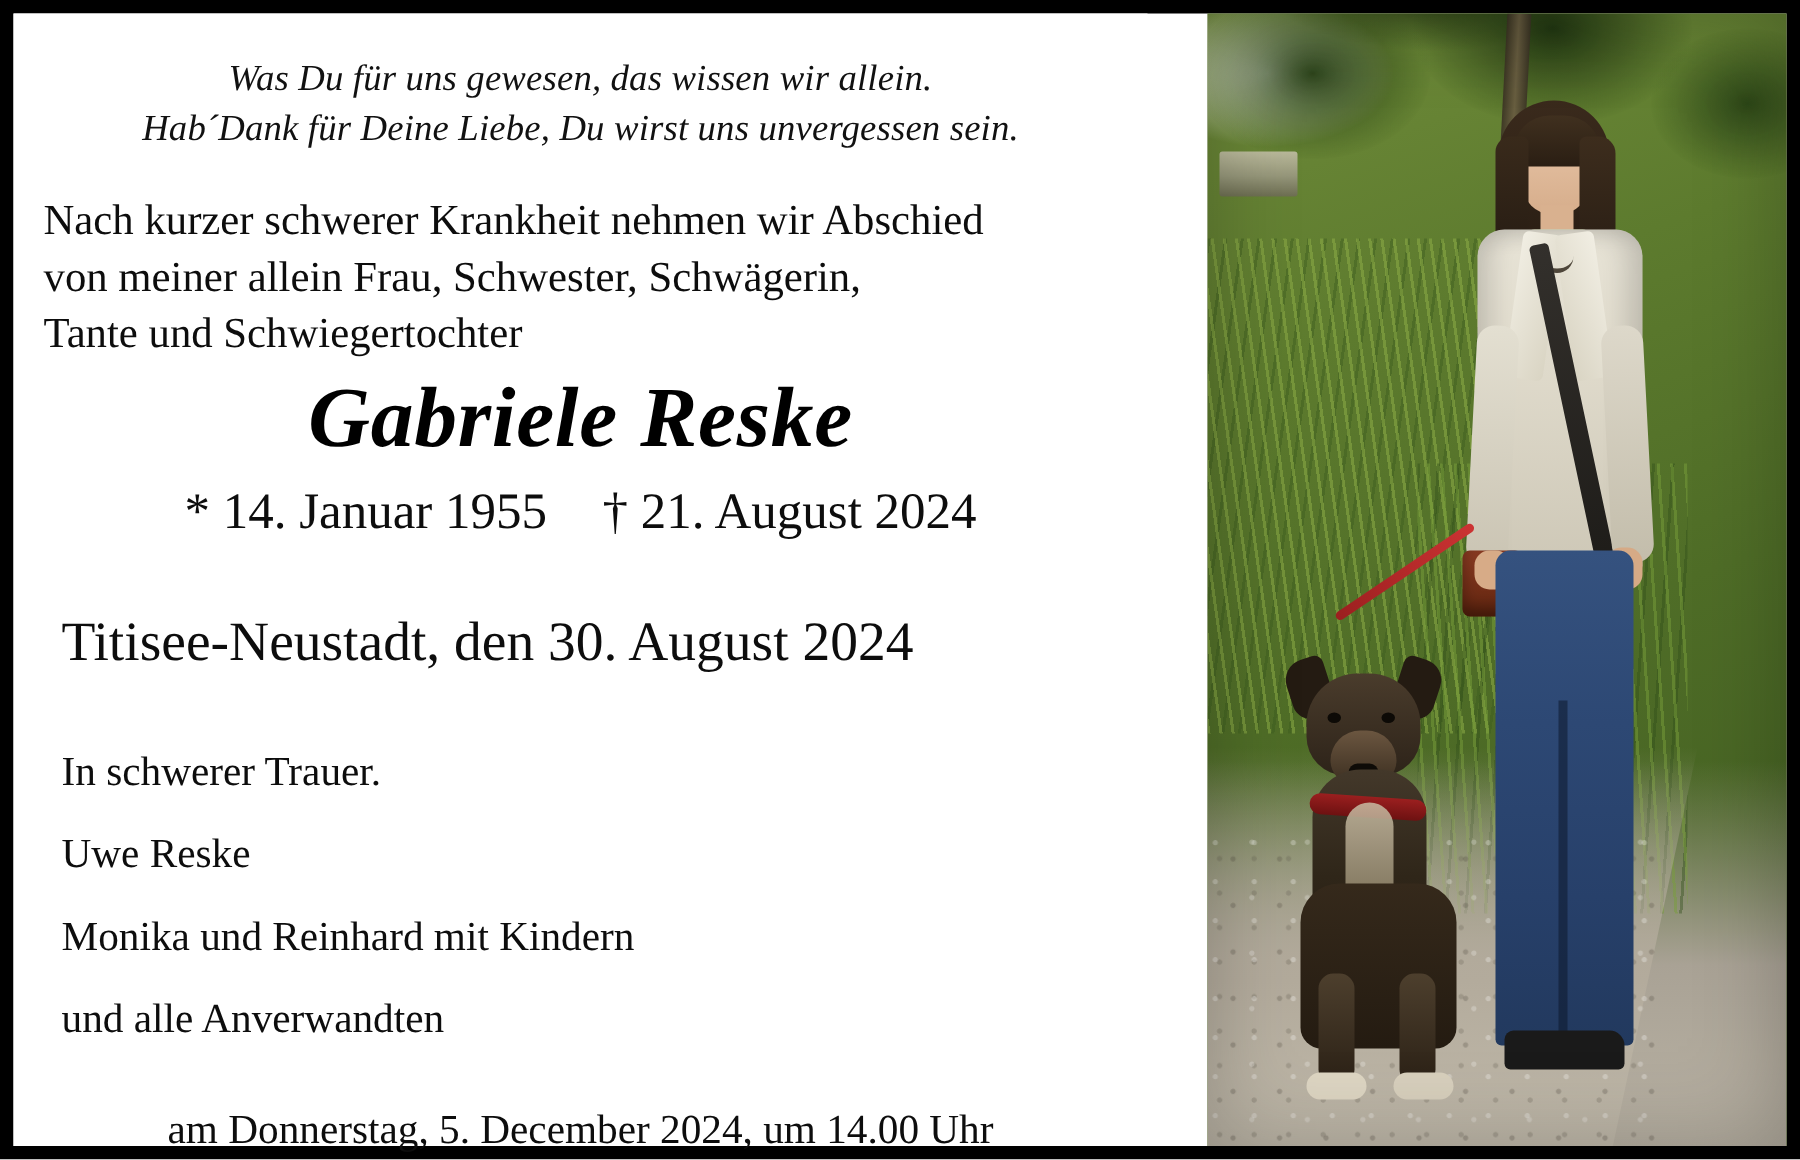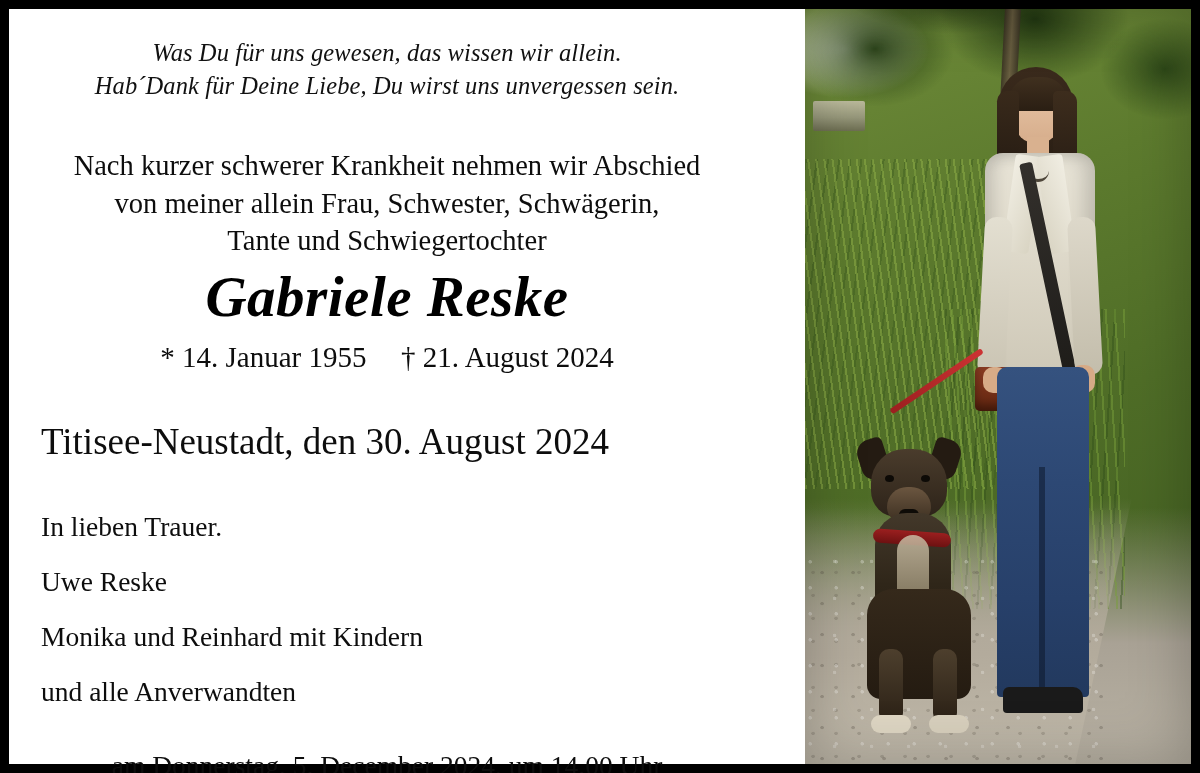--- a/index.html
+++ b/index.html
@@ -52,44 +52,44 @@
     font-size: 24.5px;
     line-height: 1.34;
     color: #111;
     margin-top: 6px;
     letter-spacing: .1px;
   }
   .verse .line { display: block; white-space: nowrap; }
 
   
   .intro {
-    text-align: center;
+    text-align: left;
     font-size: 28.5px;
     line-height: 1.33;
     color: #0d0d0d;
-    margin-top: 44px;
+    margin-top: 26px;
   }
   .intro .line { display: block; }
 
   
   .name {
     text-align: center;
     font-weight: bold;
     font-style: italic;
     font-size: 57px;
     line-height: 1.1;
     letter-spacing: .5px;
     color: #000;
     margin-top: 6px;
   }
 
   
   .dates {
     text-align: center;
-    font-size: 29px;
+    font-size: 34px;
     color: #0d0d0d;
     margin-top: 12px;
     white-space: nowrap;
   }
   .dates .gap { display: inline-block; width: 20px; }
 
   
   .placeline {
     text-align: left;
     font-size: 37px;
@@ -414,21 +414,21 @@
       <span>*</span>
       <span>14. Januar 1955</span>
       <span class="gap"></span>
       <span>†</span>
       <span>21. August 2024</span>
     </div>
 
     <div class="placeline">Titisee-Neustadt, den 30. August 2024</div>
 
     <div class="mourners">
-      <span class="line lead">In lieben Trauer.</span>
+      <span class="line lead">In schwerer Trauer.</span>
       <span class="line strong">Uwe Reske</span>
       <span class="line strong">Monika und Reinhard mit Kindern</span>
       <span class="line strong">und alle Anverwandten</span>
     </div>
 
     <div class="ceremony">
       <span class="line">am Donnerstag, 5. December 2024, um 14.00 Uhr</span>
       <span class="line">auf dem Friedhof Stalter in Neustadt statt.</span>
     </div>
 

